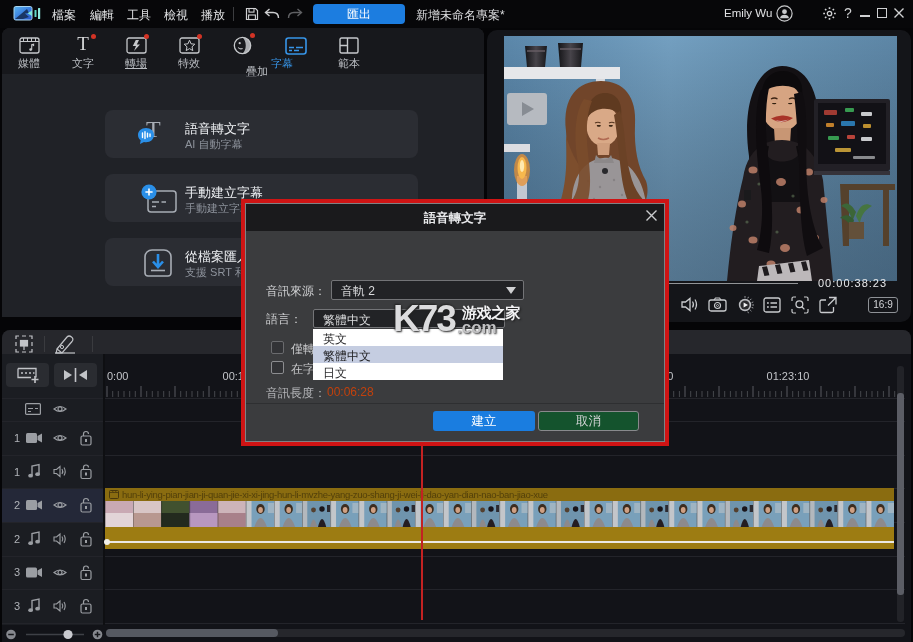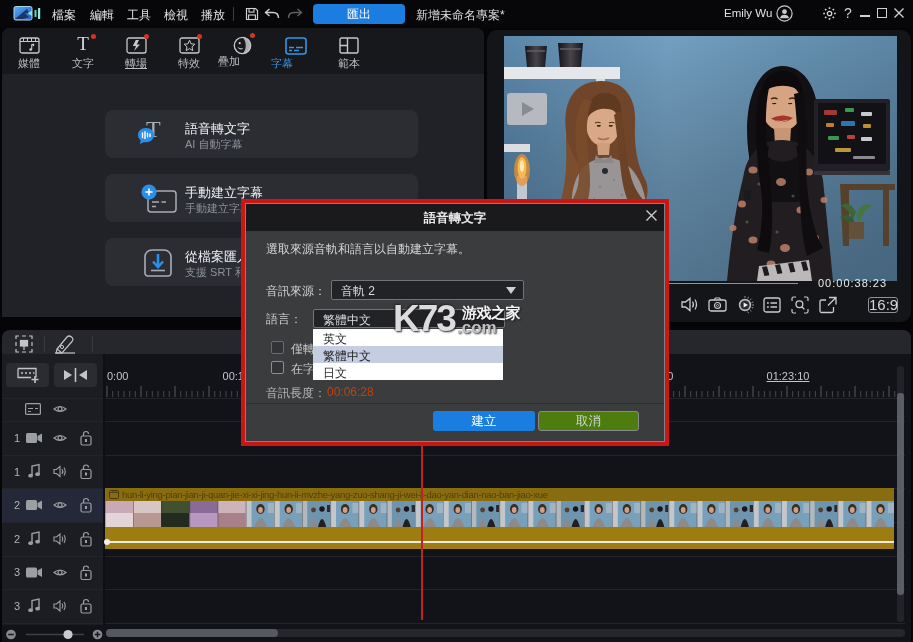--- a/index.html
+++ b/index.html
@@ -97,21 +97,21 @@
   <div class="abs" style="left:197px;top:34px;width:5px;height:5px;border-radius:50%;background:#d23325;"></div>
   <div class="abs" style="left:164px;top:56px;width:50px;text-align:center;font-size:11px;color:#b9bcc1;">特效</div>
 
   <svg class="abs" style="left:233px;top:36px;" width="19" height="19" viewBox="0 0 19 19">
     <circle cx="9.5" cy="9.5" r="8.2" fill="none" stroke="#c6c8cb" stroke-width="1.3"></circle>
     <path d="M9.5 1.3 A8.2 8.2 0 0 1 9.5 17.7 A12 12 0 0 0 9.5 1.3" fill="#c6c8cb" opacity=".85"></path>
     <circle cx="6.7" cy="7.2" r="1.1" fill="#c6c8cb"></circle>
     <path d="M5.2 11.5 Q7 13.6 9.6 12.6" fill="none" stroke="#c6c8cb" stroke-width="1.1"></path>
   </svg>
   <div class="abs" style="left:250px;top:33px;width:5px;height:5px;border-radius:50%;background:#d23325;"></div>
-  <div class="abs" style="left:218px;top:54px;width:50px;text-align:left;font-size:11px;color:#b9bcc1;">疊加</div>
+  <div class="abs" style="left:218px;top:64px;width:50px;text-align:right;font-size:11px;color:#b9bcc1;">疊加</div>
 
   <svg class="abs" style="left:285px;top:37px;" width="22" height="18" viewBox="0 0 22 18">
     <rect x="1" y="1" width="20" height="16" rx="2.5" fill="none" stroke="#3795e8" stroke-width="1.6"></rect>
     <path d="M4 10.5 H9 M11 10.5 H18 M4 13.5 H7 M9 13.5 H14" stroke="#3795e8" stroke-width="1.5"></path>
   </svg>
   <div class="abs" style="left:271px;top:56px;width:50px;text-align:left;font-size:11px;color:#3795e8;">字幕</div>
 
   <svg class="abs" style="left:339px;top:37px;" width="20" height="17" viewBox="0 0 20 17">
     <rect x="1" y="1" width="18" height="15" rx="1.5" fill="none" stroke="#c6c8cb" stroke-width="1.4"></rect>
     <path d="M8.5 1 V16 M1 8.5 H8.5" stroke="#c6c8cb" stroke-width="1.4"></path>
@@ -328,21 +328,21 @@
   <svg class="abs" style="left:791px;top:296px;" width="18" height="18" viewBox="0 0 18 18">
     <path d="M1 5 V2.5 A1.5 1.5 0 0 1 2.5 1 H5 M13 1 H15.5 A1.5 1.5 0 0 1 17 2.5 V5 M17 13 V15.5 A1.5 1.5 0 0 1 15.5 17 H13 M5 17 H2.5 A1.5 1.5 0 0 1 1 15.5 V13" fill="none" stroke="#c9cbce" stroke-width="1.2"></path>
     <circle cx="8.4" cy="8.2" r="3.4" fill="none" stroke="#c9cbce" stroke-width="1.3"></circle>
     <path d="M10.8 10.8 L13.4 13.4" stroke="#c9cbce" stroke-width="1.3"></path>
   </svg>
 
   <svg class="abs" style="left:819px;top:296px;" width="19" height="18" viewBox="0 0 19 18">
     <path d="M7 4 H2.5 A1.5 1.5 0 0 0 1 5.5 V15 A1.5 1.5 0 0 0 2.5 16.5 H13 A1.5 1.5 0 0 0 14.5 15 V11" fill="none" stroke="#c9cbce" stroke-width="1.3"></path>
     <path d="M10 1.5 H17 V8.5 M17 1.5 L9 9.5" fill="none" stroke="#c9cbce" stroke-width="1.3"></path>
   </svg>
-  <div class="abs" style="left:868px;top:297px;width:30px;height:16px;border:1px solid #8e9196;border-radius:3px;color:#d4d5d8;font-size:15px;text-align:center;line-height:14px;">16:9</div>
+  <div class="abs" style="left:868px;top:297px;width:30px;height:16px;border:1px solid #8e9196;border-radius:3px;color:#d4d5d8;font-size:10px;text-align:center;line-height:14px;">16:9</div>
 
   <div class="abs" style="left:2px;top:330px;width:909px;height:312px;background:#121318;border-radius:8px 8px 0 0;"></div>
   <div class="abs" style="left:2px;top:330px;width:909px;height:24px;background:#26272c;border-radius:8px 8px 0 0;"></div>
   <div class="abs" style="left:2px;top:354px;width:101px;height:271px;background:#1b1d22;"></div>
 
   <svg class="abs" style="left:15px;top:335px;" width="18" height="18" viewBox="0 0 18 18">
     <g stroke="#c2c4c8" stroke-width="1.2" fill="none">
       <path d="M1 4 V1 H4 M7 1 H11 M14 1 H17 V4 M17 7 V11 M17 14 V17 H14 M11 17 H7 M4 17 H1 V14 M1 11 V7"></path>
       <rect x="5.5" y="5.5" width="7" height="5.5" fill="#c2c4c8"></rect>
       <path d="M9 11 V15"></path>
@@ -372,21 +372,21 @@
     <path d="M12.5 0 V14" stroke="#c2c4c8" stroke-width="1.6"></path>
   </svg>
 
   <svg class="abs" style="left:0px;top:384px;" width="913" height="14" viewBox="0 0 913 14">
     <path d="M107.0 2 V13 M141.0 2 V13 M175.0 2 V13 M209.0 2 V13 M243.0 2 V13 M277.0 2 V13 M311.0 2 V13 M345.0 2 V13 M379.0 2 V13 M413.0 2 V13 M447.0 2 V13 M481.0 2 V13 M515.0 2 V13 M549.0 2 V13 M583.0 2 V13 M617.0 2 V13 M651.0 2 V13 M685.0 2 V13 M719.0 2 V13 M753.0 2 V13 M787.0 2 V13 M821.0 2 V13 M855.0 2 V13 M889.0 2 V13" stroke="#595b60" stroke-width="1"></path>
     <path d="M112.7 7 V13 M118.3 7 V13 M124.0 7 V13 M129.7 7 V13 M135.3 7 V13 M146.7 7 V13 M152.3 7 V13 M158.0 7 V13 M163.7 7 V13 M169.3 7 V13 M180.7 7 V13 M186.3 7 V13 M192.0 7 V13 M197.7 7 V13 M203.3 7 V13 M214.7 7 V13 M220.3 7 V13 M226.0 7 V13 M231.7 7 V13 M237.3 7 V13 M248.7 7 V13 M254.3 7 V13 M260.0 7 V13 M265.7 7 V13 M271.3 7 V13 M282.7 7 V13 M288.3 7 V13 M294.0 7 V13 M299.7 7 V13 M305.3 7 V13 M316.7 7 V13 M322.3 7 V13 M328.0 7 V13 M333.7 7 V13 M339.3 7 V13 M350.7 7 V13 M356.3 7 V13 M362.0 7 V13 M367.7 7 V13 M373.3 7 V13 M384.7 7 V13 M390.3 7 V13 M396.0 7 V13 M401.7 7 V13 M407.4 7 V13 M418.7 7 V13 M424.4 7 V13 M430.0 7 V13 M435.7 7 V13 M441.4 7 V13 M452.7 7 V13 M458.4 7 V13 M464.0 7 V13 M469.7 7 V13 M475.4 7 V13 M486.7 7 V13 M492.4 7 V13 M498.0 7 V13 M503.7 7 V13 M509.4 7 V13 M520.7 7 V13 M526.4 7 V13 M532.0 7 V13 M537.7 7 V13 M543.4 7 V13 M554.7 7 V13 M560.4 7 V13 M566.0 7 V13 M571.7 7 V13 M577.4 7 V13 M588.7 7 V13 M594.4 7 V13 M600.0 7 V13 M605.7 7 V13 M611.4 7 V13 M622.7 7 V13 M628.4 7 V13 M634.0 7 V13 M639.7 7 V13 M645.4 7 V13 M656.7 7 V13 M662.4 7 V13 M668.0 7 V13 M673.7 7 V13 M679.4 7 V13 M690.7 7 V13 M696.4 7 V13 M702.0 7 V13 M707.7 7 V13 M713.4 7 V13 M724.7 7 V13 M730.4 7 V13 M736.0 7 V13 M741.7 7 V13 M747.4 7 V13 M758.7 7 V13 M764.4 7 V13 M770.0 7 V13 M775.7 7 V13 M781.4 7 V13 M792.7 7 V13 M798.4 7 V13 M804.0 7 V13 M809.7 7 V13 M815.4 7 V13 M826.7 7 V13 M832.4 7 V13 M838.0 7 V13 M843.7 7 V13 M849.4 7 V13 M860.7 7 V13 M866.4 7 V13 M872.0 7 V13 M877.7 7 V13 M883.4 7 V13 M894.7 7 V13 M900.4 7 V13" stroke="#46484d" stroke-width="1"></path>
   </svg>
   <div class="abs" style="left:107px;top:370px;font-size:11px;color:#c3c5c9;">0:00</div>
   <div class="abs" style="left:194px;top:370px;width:100px;text-align:center;font-size:11px;color:#c3c5c9;">00:16:38</div>
   <div class="abs" style="left:602px;top:370px;width:100px;text-align:center;font-size:11px;color:#c3c5c9;">01:06:20</div>
-  <div class="abs" style="left:738px;top:370px;width:100px;text-align:center;font-size:11px;color:#c3c5c9;text-decoration:underline;">01:23:10</div>
+  <div class="abs" style="left:738px;top:370px;width:100px;text-align:center;font-size:11px;color:#c3c5c9;">01:23:10</div>
 
   <div class="abs" style="left:2px;top:398px;width:903px;height:1px;background:#23242a;"></div>
   <div class="abs" style="left:2px;top:421px;width:903px;height:1px;background:#23242a;"></div>
   <div class="abs" style="left:2px;top:455px;width:903px;height:1px;background:#23242a;"></div>
   <div class="abs" style="left:2px;top:488px;width:903px;height:1px;background:#23242a;"></div>
   <div class="abs" style="left:2px;top:522px;width:903px;height:1px;background:#23242a;"></div>
   <div class="abs" style="left:2px;top:556px;width:903px;height:1px;background:#23242a;"></div>
   <div class="abs" style="left:2px;top:589px;width:903px;height:1px;background:#23242a;"></div>
   <div class="abs" style="left:2px;top:623px;width:903px;height:1px;background:#23242a;"></div>
 
@@ -702,21 +702,20 @@
     <path d="M94.7 6.5 H100.3 M97.5 3.7 V9.3" stroke="#17181c" stroke-width="1.5"></path>
   </svg>
 
   <div class="abs" style="left:241px;top:199px;width:428px;height:247px;background:#cf1414;"></div>
   <div class="abs" style="left:245px;top:203px;width:420px;height:239px;background:#3b3c3e;border:1px solid #808184;"></div>
   <div class="abs" style="left:246px;top:204px;width:418px;height:27px;background:#1a1a1c;"></div>
   <div class="abs" style="left:246px;top:210px;width:418px;text-align:center;font-size:12.5px;font-weight:bold;color:#e8e9eb;">語音轉文字</div>
   <svg class="abs" style="left:645px;top:209px;" width="13" height="13" viewBox="0 0 13 13">
     <path d="M1.5 1.5 L11.5 11.5 M11.5 1.5 L1.5 11.5" stroke="#cbccce" stroke-width="1.4"></path>
   </svg>
-  <div class="abs" style="left:266px;top:241px;font-size:12px;color:#d4d5d7;">選取來源音軌和語言以自動建立字幕。</div>
   <div class="abs" style="left:266px;top:283px;font-size:12px;color:#cfd0d2;">音訊來源：</div>
   <div class="abs" style="left:331px;top:280px;width:193px;height:20px;background:#222326;border:1px solid #737477;border-radius:2px;"></div>
   <div class="abs" style="left:341px;top:283px;font-size:12px;color:#dadbdd;">音軌 2</div>
   <svg class="abs" style="left:506px;top:287px;" width="10" height="7" viewBox="0 0 10 7">
       <path d="M0 0 H10 L5 7 Z" fill="#cfd0d2"></path>
     </svg>
   <div class="abs" style="left:266px;top:311px;font-size:12px;color:#cfd0d2;">語言：</div>
   <div class="abs" style="left:313px;top:309px;width:192px;height:19px;background:#222326;border:1px solid #737477;border-radius:2px;"></div>
   <div class="abs" style="left:323px;top:312px;font-size:12px;color:#dadbdd;">繁體中文</div>
 
@@ -727,19 +726,19 @@
 
   <div class="abs" style="left:313px;top:329px;width:190px;height:51px;background:#ffffff;"></div>
   <div class="abs" style="left:313px;top:346px;width:190px;height:17px;background:#c5cde1;"></div>
   <div class="abs" style="left:323px;top:331px;font-size:12px;color:#2b2b2d;">英文</div>
   <div class="abs" style="left:323px;top:348px;font-size:12px;color:#222224;">繁體中文</div>
   <div class="abs" style="left:323px;top:365px;font-size:12px;color:#2b2b2d;">日文</div>
   <div class="abs" style="left:266px;top:385px;font-size:12px;color:#b4b5b8;">音訊長度：</div>
   <div class="abs" style="left:327px;top:385px;font-size:12px;color:#c2410c;">00:06:28</div>
   <div class="abs" style="left:246px;top:403px;width:418px;height:1px;background:#2e2f31;"></div>
   <div class="abs" style="left:433px;top:411px;width:102px;height:20px;background:#1a7de0;border-radius:3px;font-size:12.5px;color:#fff;text-align:center;line-height:20px;">建立</div>
-  <div class="abs" style="left:538px;top:411px;width:101px;height:20px;background:#4d7c0f;border:1px solid #88898c;border-radius:3px;font-size:12.5px;color:#d6d7d9;text-align:center;line-height:18px;">取消</div>
+  <div class="abs" style="left:538px;top:411px;width:101px;height:20px;background:#14532d;border:1px solid #88898c;border-radius:3px;font-size:12.5px;color:#d6d7d9;text-align:center;line-height:18px;">取消</div>
 
   <div class="abs" style="left:393px;top:301px;width:70px;height:36px;font-size:37px;line-height:36px;font-weight:bold;color:#dcdcde;text-shadow:1px 1px 2px #222,-1px -1px 2px #222;letter-spacing:-2px;">K73</div>
   <div class="abs" style="left:457px;top:318px;font-size:17px;font-weight:bold;color:#c2c2c4;text-shadow:1px 1px 2px #222;">.com</div>
   <div class="abs" style="left:462px;top:304px;font-size:15px;letter-spacing:-0.5px;font-weight:bold;color:#f2f2f4;text-shadow:1px 1px 2px #1a1a1a;">游戏之家</div>
 
 </div>
 
 </body></html>

